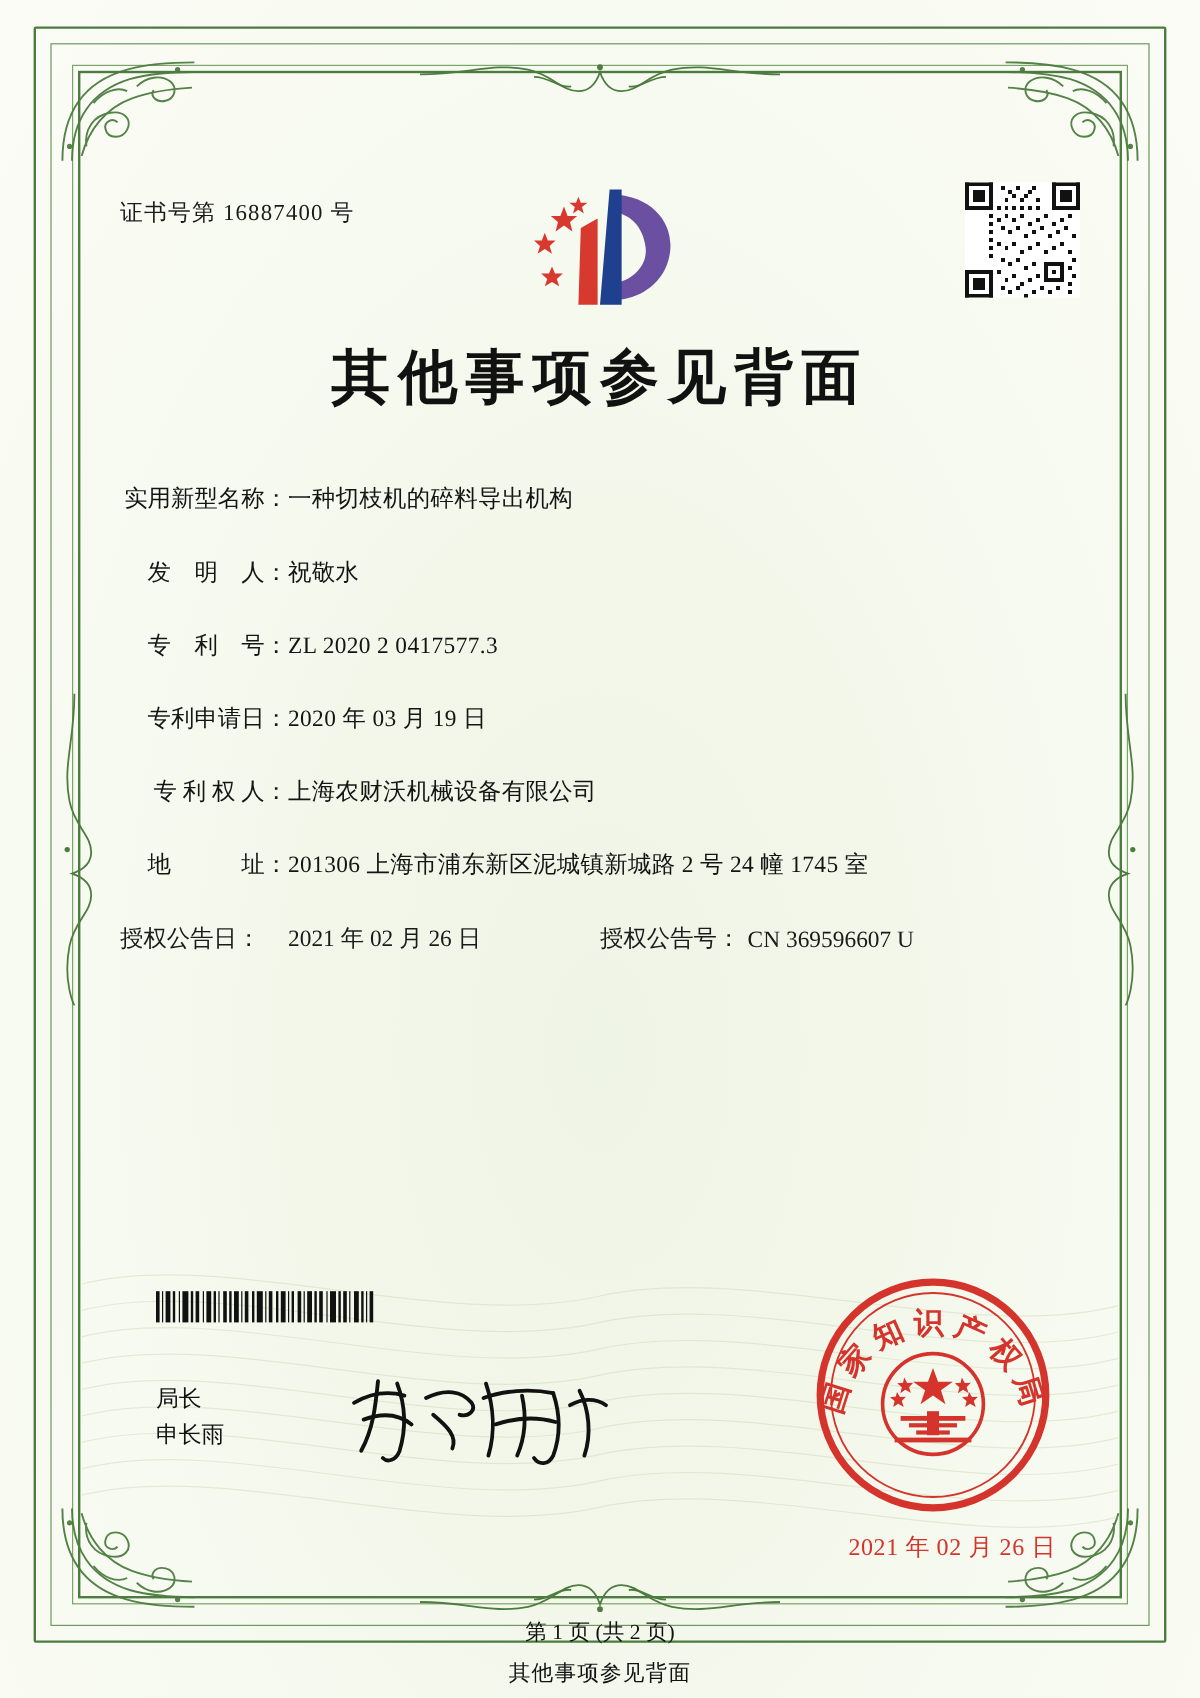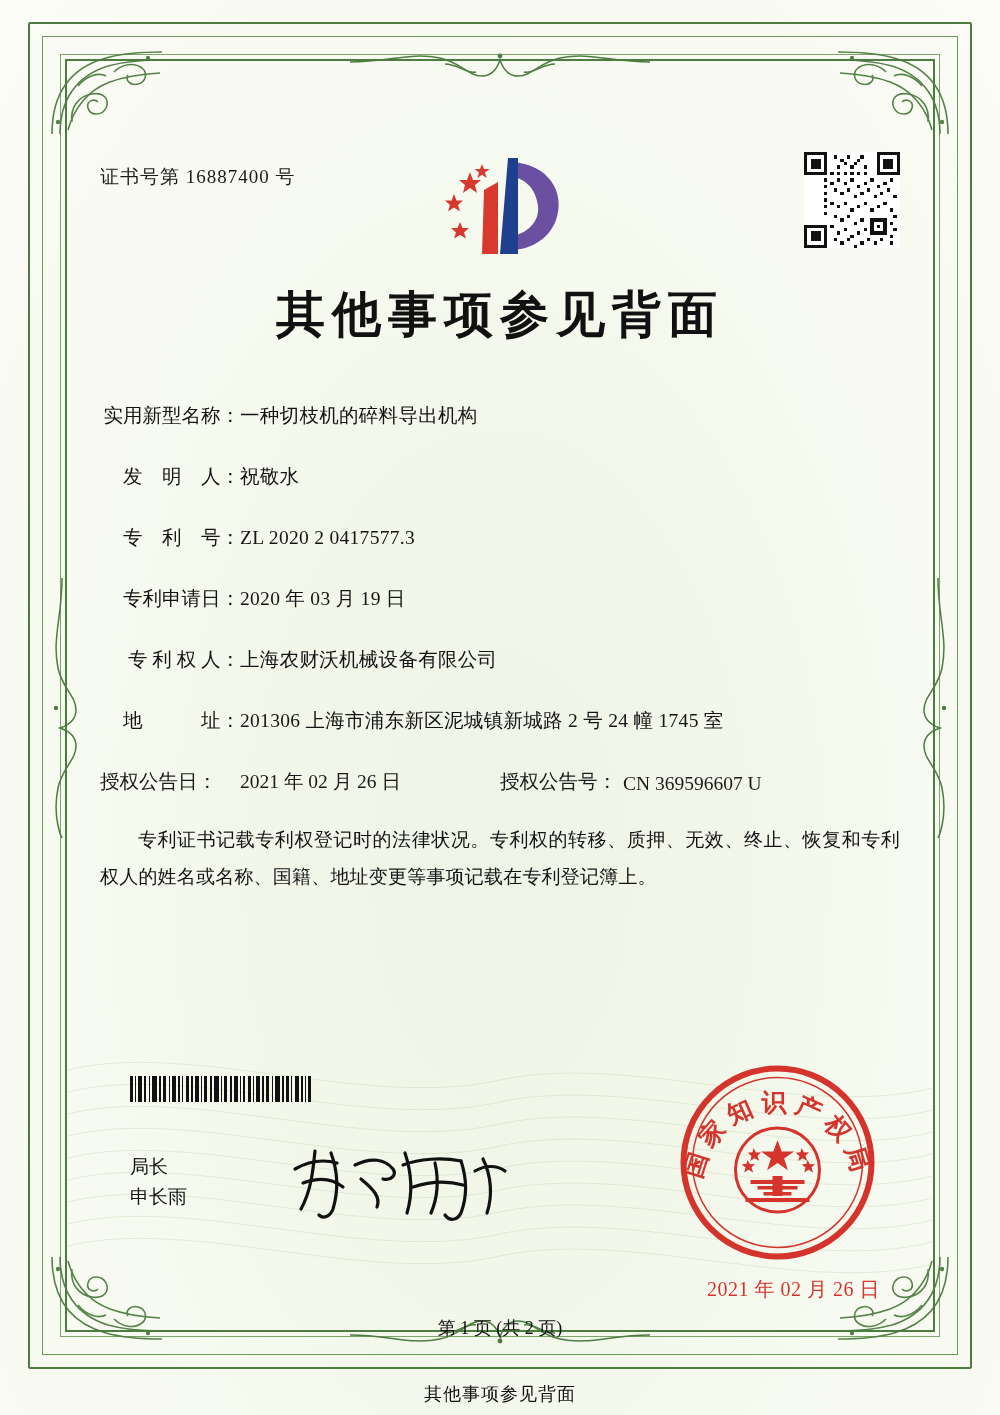--- a/index.html
+++ b/index.html
@@ -220,21 +220,21 @@
     right: 120px;
     top: 1276px;
     font-size: 20px;
     color: #d4342c;
     letter-spacing: .5px;
   }
 
   .page-no {
     position: absolute;
     left: 0; right: 0;
-    top: 1316px;
+    top: 1348px;
     text-align: center;
     font-size: 18px;
     color: #111;
   }
   .footnote {
     position: absolute;
     left: 0; right: 0;
     top: 1382px;
     text-align: center;
     font-size: 18px;
@@ -510,21 +510,20 @@
           <span>2021 年 02 月 26 日</span>
         </div>
         <div class="seg2">
           <span class="label">授权公告号：</span>
           <span>CN 369596607 U</span>
         </div>
       </div>
     </div>
 
     <div class="paragraphs">
-      <p>专利证书记载专利权登记时的法律状况。专利权的转移、质押、无效、终止、恢复和专利权人的姓名或名称、国籍、地址变更等事项记载在专利登记簿上。</p>
     </div>
   </div>
 
   <div class="waves">
     <svg viewBox="0 0 864 270" preserveAspectRatio="none" fill="none" stroke="#b9cfa5" stroke-width="1">
       <path d="M0 40 C 120 10, 300 80, 432 50 C 560 22, 740 90, 864 58"></path>
       <path d="M0 62 C 120 32, 300 102, 432 72 C 560 44, 740 112, 864 80"></path>
       <path d="M0 84 C 120 54, 300 124, 432 94 C 560 66, 740 134, 864 102"></path>
       <path d="M0 106 C 120 76, 300 146, 432 116 C 560 88, 740 156, 864 124"></path>
       <path d="M0 128 C 120 98, 300 168, 432 138 C 560 110, 740 178, 864 146"></path>

